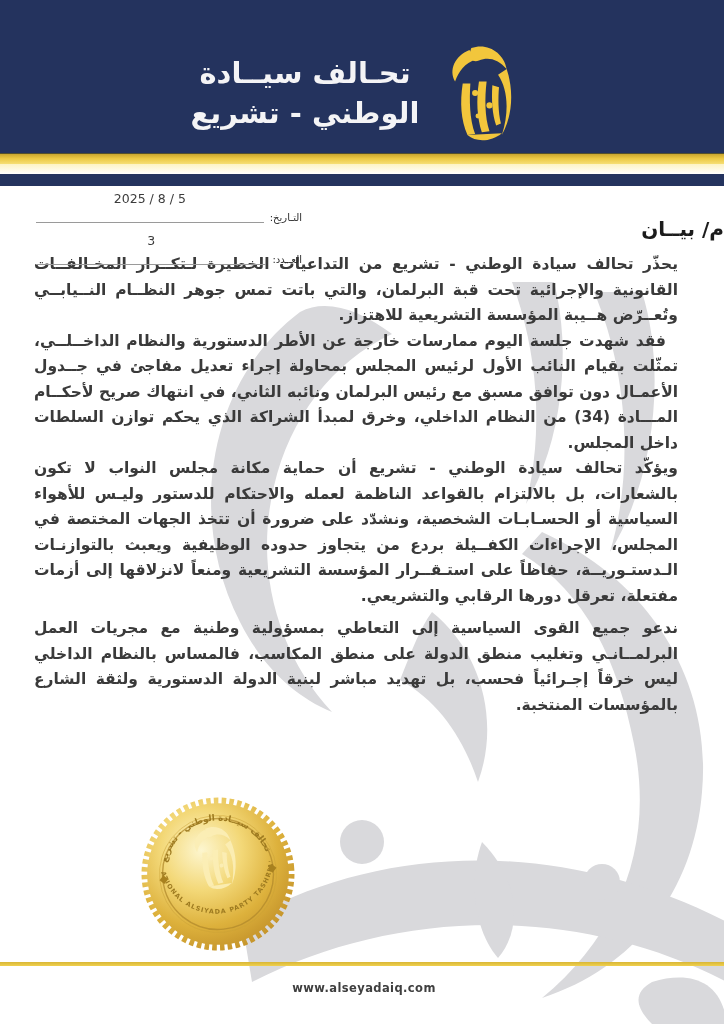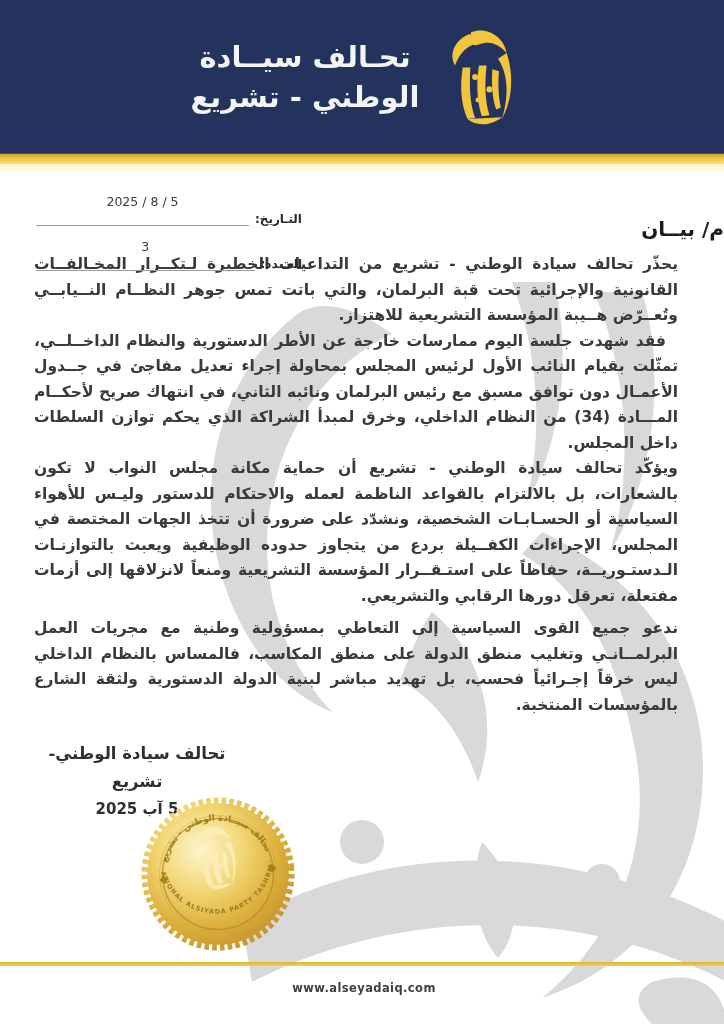--- a/index.html
+++ b/index.html
@@ -3,21 +3,21 @@
 <meta charset="utf-8">
 <style>
   html,body{margin:0;padding:0;background:#e8e8e8;}
   .page{
     position:relative;width:724px;height:1024px;margin:0 auto;
     background:#ffffff;overflow:hidden;
     font-family:"DejaVu Sans",sans-serif;
   }
   
   .header{
-    position:absolute;top:0;left:0;width:724px;height:153px;
+    position:absolute;top:0;left:0;width:724px;height:186px;
     background:#24335e;
     display:flex;align-items:center;justify-content:center;gap:16px;
   }
   .header-inner{display:flex;align-items:center;gap:16px;transform:translateX(-6px);}
   .org-title{color:#f4f4f6;text-align:center;direction:rtl;
     font-weight:bold;font-size:29px;line-height:40px;letter-spacing:0;}
   .logo{width:86px;height:100px;flex:0 0 auto;}
   .header-rule{position:absolute;top:153px;left:0;width:724px;height:1px;background:#55512c;}
   .gold-stripe{
     position:absolute;top:154px;left:0;width:724px;height:10px;
@@ -28,21 +28,21 @@
     background:linear-gradient(to bottom,#fdf3c4,#ffffff);
   }
   
   .watermark{position:absolute;left:182px;top:282px;width:545px;height:742px;z-index:0;}
   
   .meta{
     position:absolute;top:190px;left:36px;width:266px;z-index:2;
     direction:rtl;color:#2b2b2b;
   }
   .meta-row{display:flex;align-items:flex-end;gap:6px;margin-bottom:9px;}
-  .meta-label{font-size:12px;font-weight:bold;white-space:nowrap;margin-top:22px;}
+  .meta-label{font-size:10px;font-weight:normal;white-space:nowrap;margin-top:22px;}
   .meta-line{flex:1;border-bottom:1.4px solid #9a9a9a;text-align:center;
     font-size:12.5px;color:#3c3c3c;padding-bottom:16px;min-height:15px;}
   .subject{
     position:absolute;top:217px;left:0;width:724px;text-align:right;z-index:2;
     direction:rtl;font-size:20px;font-weight:bold;color:#1c1c1c;letter-spacing:1px;
   }
   
   .body-text{
     position:absolute;top:252px;left:34px;right:46px;z-index:1;
     direction:rtl;text-align:justify;
@@ -145,24 +145,20 @@
 
   <div class="subject">م/ بيــان</div>
 
   <div class="body-text">
     <p>يحذّر تحالف سيادة الوطني - تشريع من التداعيات الخطيرة لـتكــرار المخـالفــات القانونية والإجرائية تحت قبة البرلمان، والتي باتت تمس جوهر النظــام النــيابــي وتُعــرّض هــيبة المؤسسة التشريعية للاهتزاز.</p>
     <p class="indent">فقد شهدت جلسة اليوم ممارسات خارجة عن الأطر الدستورية والنظام الداخــلــي، تمثّلت بقيام النائب الأول لرئيس المجلس بمحاولة إجراء تعديل مفاجئ في جــدول الأعمـال دون توافق مسبق مع رئيس البرلمان ونائبه الثاني، في انتهاك صريح لأحكــام المـــادة (34) من النظام الداخلي، وخرق لمبدأ الشراكة الذي يحكم توازن السلطات داخل المجلس.</p>
     <p class="gap-sm">ويؤكّد تحالف سيادة الوطني - تشريع أن حماية مكانة مجلس النواب لا تكون بالشعارات، بل بالالتزام بالقواعد الناظمة لعمله والاحتكام للدستور وليـس للأهواء السياسية أو الحسـابـات الشخصية، ونشدّد على ضرورة أن تتخذ الجهات المختصة في المجلس، الإجراءات الكفــيلة بردع من يتجاوز حدوده الوظيفية ويعبث بالتوازنـات الـدستـوريــة، حفاظاً على استـقــرار المؤسسة التشريعية ومنعاً لانزلاقها إلى أزمات مفتعلة، تعرقل دورها الرقابي والتشريعي.</p>
     <p class="gap-md">ندعو جميع القوى السياسية إلى التعاطي بمسؤولية وطنية مع مجريات العمل البرلمــانـي وتغليب منطق الدولة على منطق المكاسب، فالمساس بالنظام الداخلي ليس خرقاً إجـرائياً فحسب، بل تهديد مباشر لبنية الدولة الدستورية ولثقة الشارع بالمؤسسات المنتخبة.</p>
   </div>
 
-  <div class="signature">
-    <div class="sig-org">تحالف سيادة الوطني-تشريع</div>
-    <div class="sig-date">5 آب 2025</div>
-  </div>
 
   <svg class="seal" viewBox="0 0 150 150" xmlns="http://www.w3.org/2000/svg" aria-hidden="true">
     <defs>
       <radialGradient id="gGrad" cx="40%" cy="32%" r="75%">
         <stop offset="0%" stop-color="#fdf6cf"></stop>
         <stop offset="38%" stop-color="#f3d878"></stop>
         <stop offset="72%" stop-color="#ddb13c"></stop>
         <stop offset="100%" stop-color="#c3922a"></stop>
       </radialGradient>
       <path id="sealTop" d="M 25,84 A 51,51 0 1 1 125,84" fill="none"></path>

